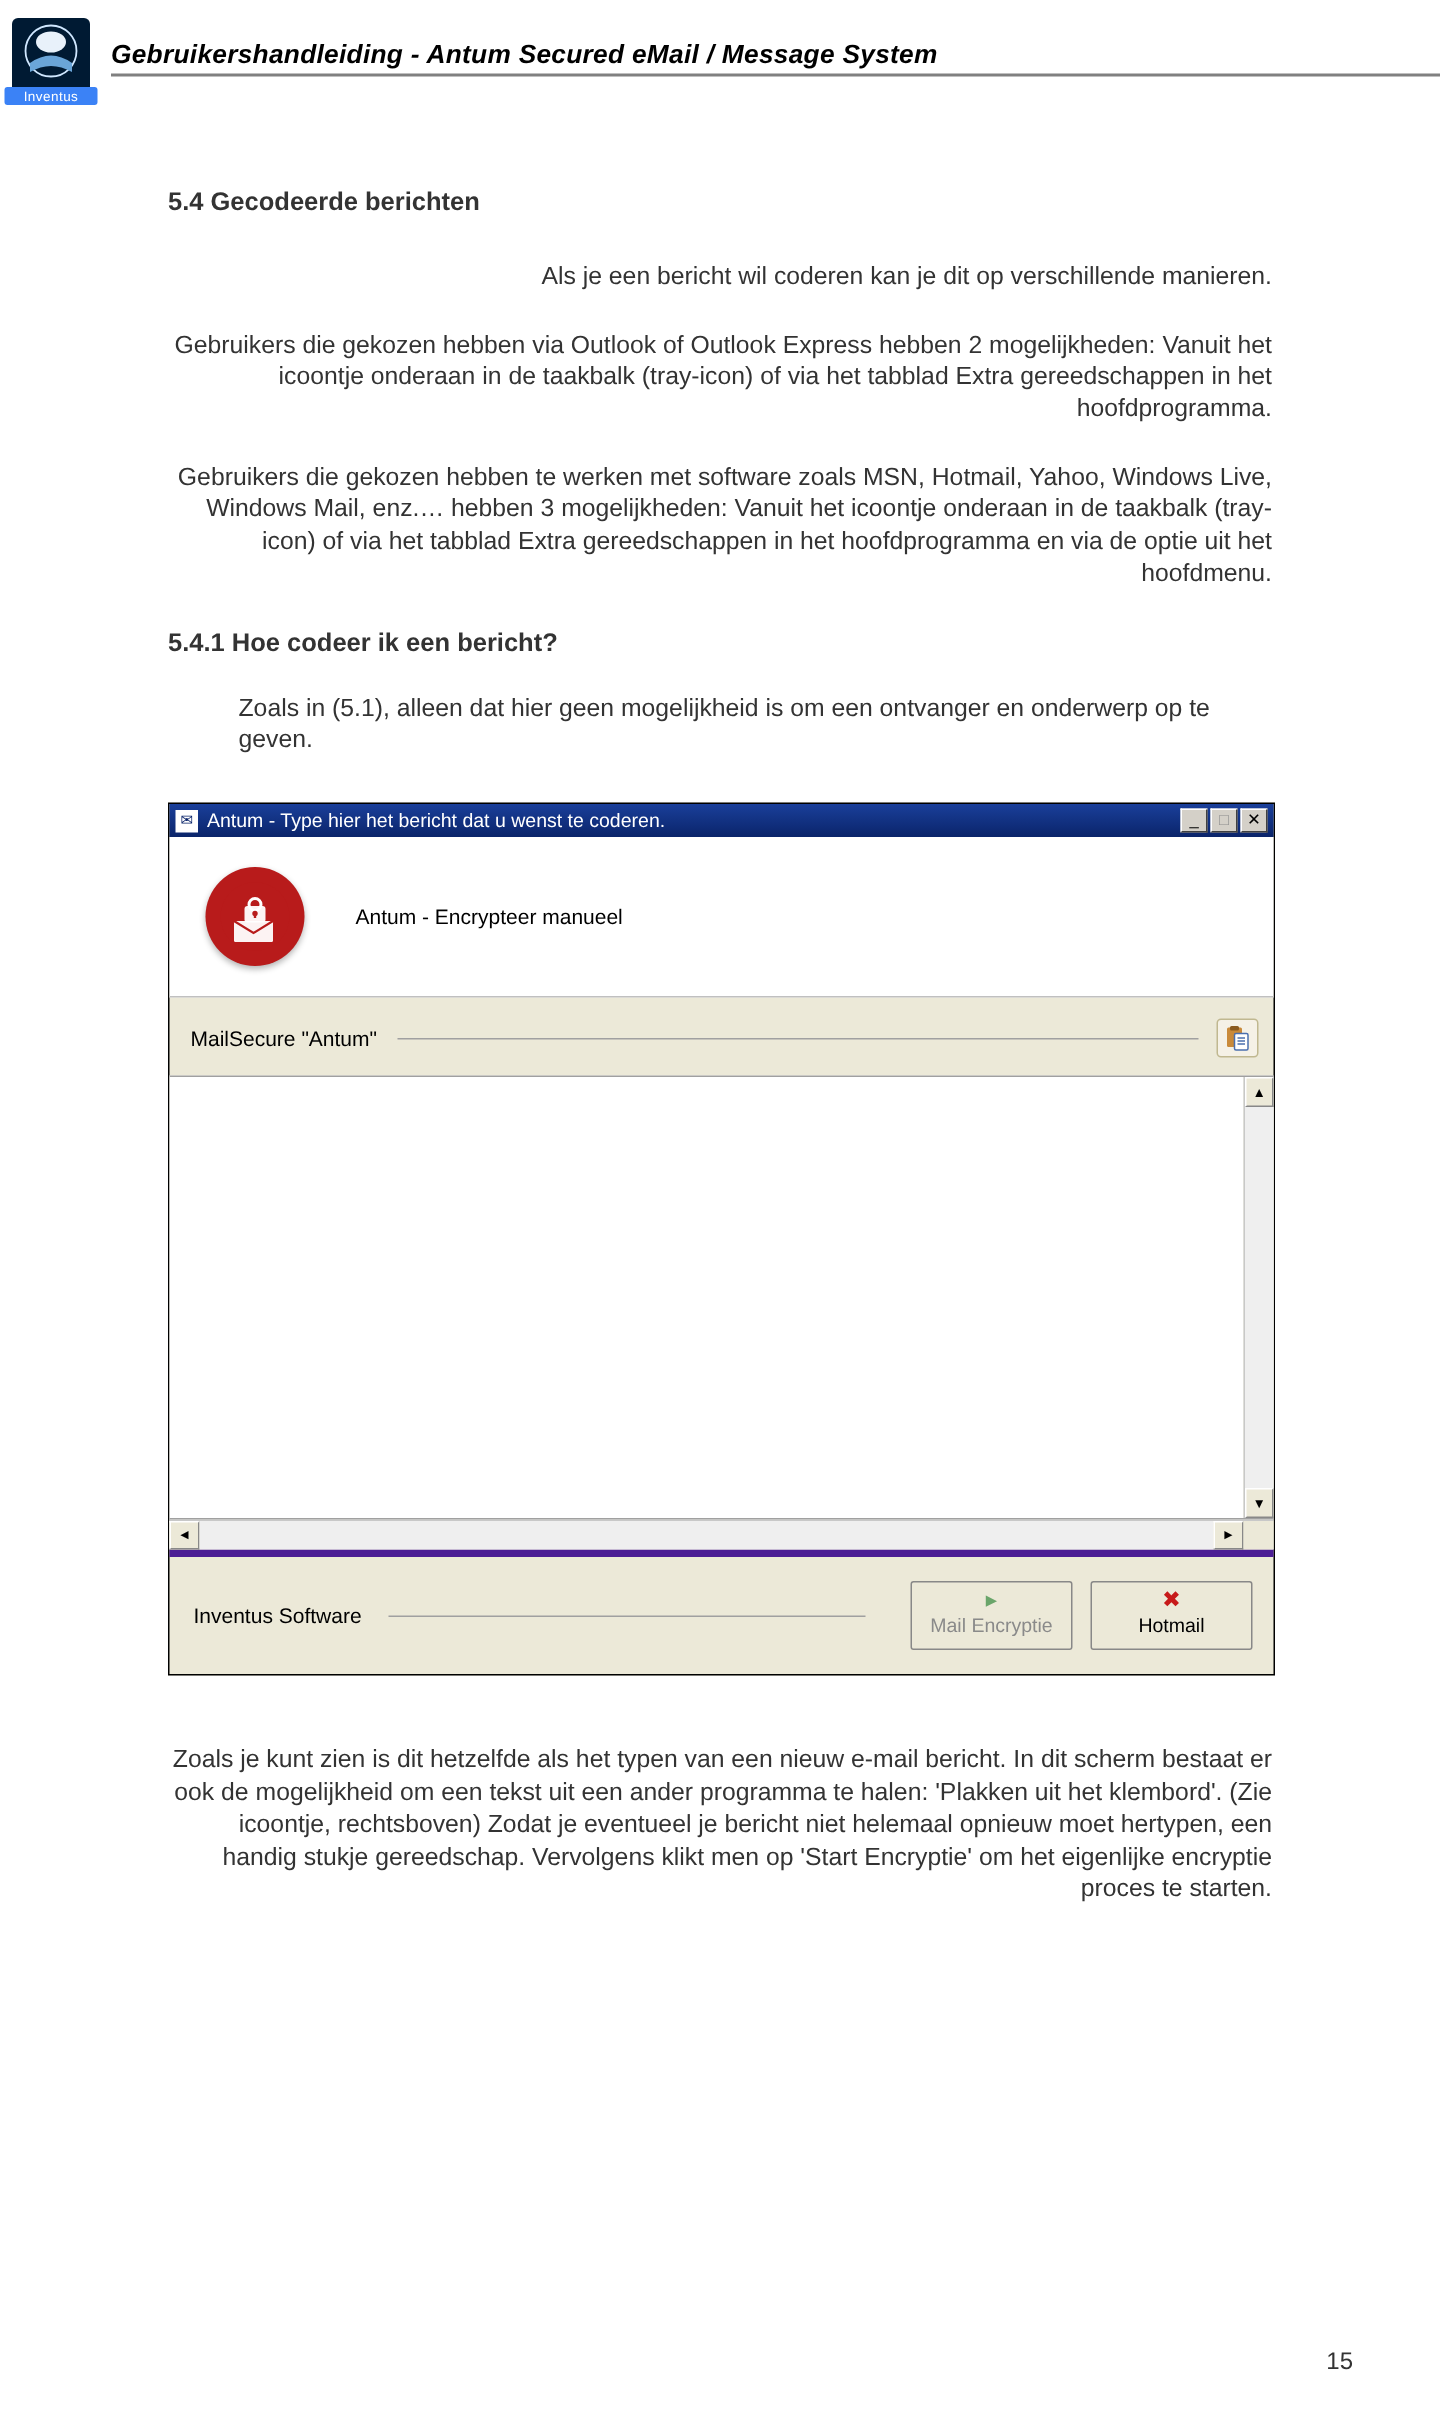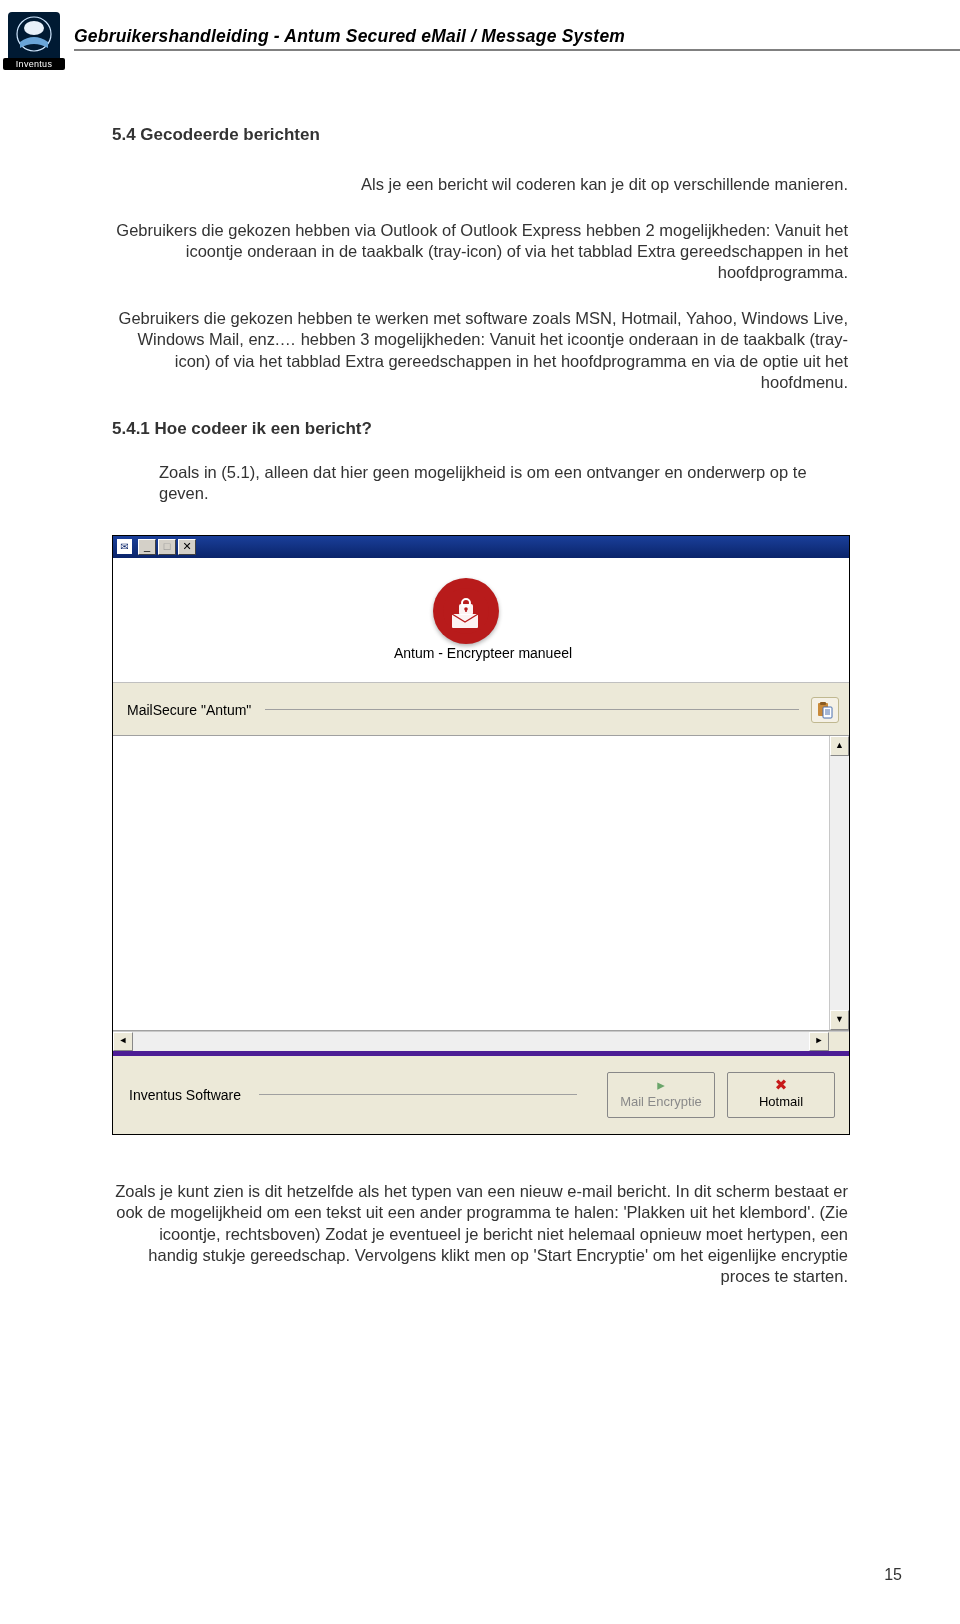--- a/index.html
+++ b/index.html
@@ -25,21 +25,21 @@
   }
   .logo svg { display: block; }
   .logo-text {
     position: absolute;
     bottom: -6px;
     left: -5px;
     width: 62px;
     text-align: center;
     font-size: 9px;
     color: #ffffff;
-    background: #000000;
+    background: #3b82f6;
     padding: 1px 0;
     border-radius: 2px;
     letter-spacing: .3px;
   }
   .doc-title {
     flex: 1;
     border-bottom: 2px solid #808080;
     padding-bottom: 2px;
     font-style: italic;
     font-weight: bold;
@@ -103,21 +103,20 @@
     font-size:11px;font-family:Arial;color:#000;
     line-height:1;
   }
   .win-btns .wb.disabled { color:#8e8e8e; }
   .win-banner {
     background:#fff;
     display:flex;
     align-items:center;
     padding: 20px 20px 20px 24px;
     border-bottom:1px solid #c0c0c0;
-    flex-direction:column;
   }
   .banner-icn {
     width:66px;height:66px;border-radius:50%;
     background:#b81b1b;
     display:flex;align-items:center;justify-content:center;
     margin-right:34px;
     position:relative;
     box-shadow:0 2px 4px rgba(0,0,0,.3);
   }
   .banner-icn svg { display:block; }
@@ -228,20 +227,21 @@
   <p class="para">Gebruikers die gekozen hebben via Outlook of Outlook Express hebben 2 mogelijkheden: Vanuit het icoontje onderaan in de taakbalk (tray-icon) of via het tabblad Extra gereedschappen in het hoofdprogramma.</p>
   <p class="para">Gebruikers die gekozen hebben te werken met software zoals MSN, Hotmail, Yahoo, Windows Live, Windows Mail, enz.… hebben 3 mogelijkheden: Vanuit het icoontje onderaan in de taakbalk (tray-icon) of via het tabblad Extra gereedschappen in het hoofdprogramma en via de optie uit het hoofdmenu.</p>
 
   <h4 class="subsec">5.4.1 Hoe codeer ik een bericht?</h4>
 
   <p class="para-tight">Zoals in (5.1), alleen dat hier geen mogelijkheid is om een ontvanger en onderwerp op te geven.</p>
 
   <div class="win">
     <div class="win-title">
       <span class="app-icn">✉</span>
+      <span class="ttl">Antum - Type hier het bericht dat u wenst te coderen.</span>
       <span class="win-btns">
         <span class="wb">_</span>
         <span class="wb disabled">□</span>
         <span class="wb">✕</span>
       </span>
     </div>
 
     <div class="win-banner">
       <div class="banner-icn">
         <svg width="46" height="46" viewBox="0 0 46 46">

